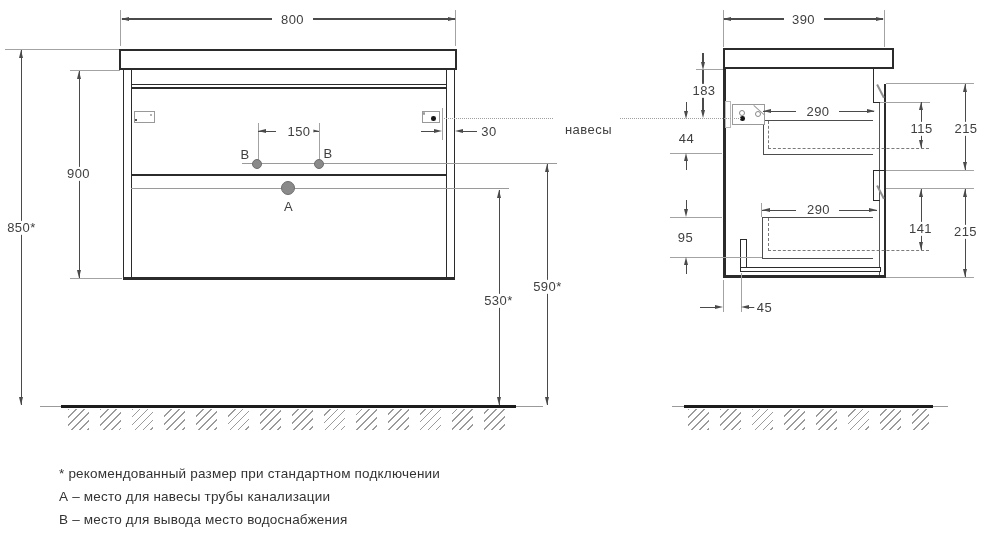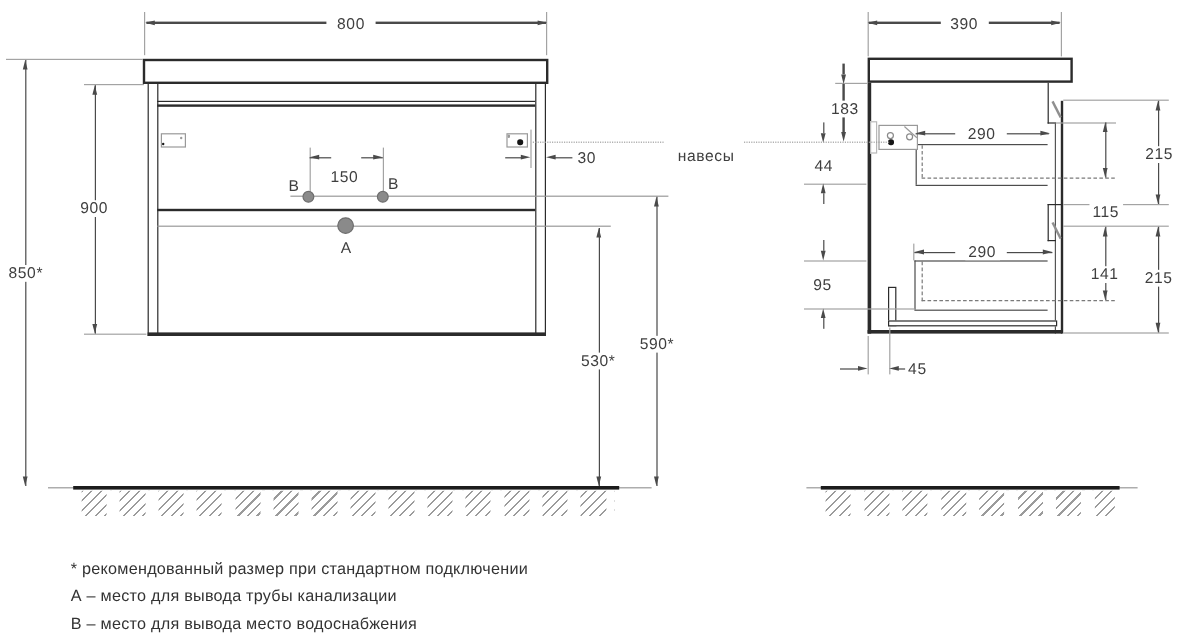--- a/index.html
+++ b/index.html
@@ -81,21 +81,21 @@
     <div class="al" style="left:455px;top:129.2px;"></div>
     <div class="dim" style="left:462px;top:131px;width:15px;height:1.2px;"></div>
     <div class="lb" style="left:489px;top:131.5px;">30</div>
 
     <div class="ext" style="left:257.5px;top:123px;width:1px;height:39px;"></div>
     <div class="ext" style="left:318.5px;top:123px;width:1px;height:39px;"></div>
     <div class="dim" style="left:257.5px;top:131px;width:18px;height:1.2px;"></div>
     <div class="dim" style="left:301px;top:131px;width:18px;height:1.2px;"></div>
     <div class="al" style="left:257.5px;top:129.2px;"></div>
     <div class="ar" style="left:311px;top:129.2px;"></div>
-    <div class="lb" style="left:287px;top:132px;margin-top:16px;">150</div>
+    <div class="lb" style="left:299px;top:132px;">150</div>
 
     <div class="gline" style="left:242px;top:163px;width:315px;height:1px;"></div>
     <div class="pt" style="left:251.5px;top:158.5px;width:10px;height:10px;"></div>
     <div class="pt" style="left:313.5px;top:158.5px;width:10px;height:10px;"></div>
     <div class="lb" style="left:245px;top:154.5px;background:none;">B</div>
     <div class="lb" style="left:328px;top:154px;background:none;">B</div>
 
     <div class="gline" style="left:131px;top:188px;width:377.5px;height:1px;"></div>
     <div class="pt" style="left:281px;top:180.5px;width:14px;height:14px;"></div>
     <div class="lb" style="left:288.5px;top:206.5px;background:none;">A</div>
@@ -217,21 +217,21 @@
 
     <div class="ext" style="left:886px;top:83.3px;width:88px;height:1px;"></div>
     <div class="ext" style="left:879.5px;top:101.5px;width:50px;height:1px;"></div>
     <div class="ext" style="left:886px;top:169.7px;width:88px;height:1px;"></div>
     <div class="ext" style="left:886px;top:188.3px;width:88px;height:1px;"></div>
     <div class="ext" style="left:886px;top:276.8px;width:88px;height:1px;"></div>
 
     <div class="dim" style="left:920.9px;top:101.7px;width:1.2px;height:46.6px;"></div>
     <div class="au" style="left:919.1px;top:101.7px;"></div>
     <div class="ad" style="left:919.1px;top:140.3px;"></div>
-    <div class="lb" style="left:921.5px;top:128.5px;margin-top:48px;">115</div>
+    <div class="lb" style="left:921.5px;top:128.5px;">115</div>
 
     <div class="dim" style="left:920.9px;top:188.5px;width:1.2px;height:61.8px;"></div>
     <div class="au" style="left:919.1px;top:188.5px;"></div>
     <div class="ad" style="left:919.1px;top:242.3px;"></div>
     <div class="lb" style="left:920.5px;top:228.5px;">141</div>
 
     <div class="dim" style="left:964.9px;top:83.5px;width:1.2px;height:86.3px;"></div>
     <div class="au" style="left:963.1px;top:83.5px;"></div>
     <div class="ad" style="left:963.1px;top:161.8px;"></div>
     <div class="lb" style="left:966px;top:129px;">215</div>
@@ -249,17 +249,17 @@
     <div class="dim" style="left:748px;top:306.6px;width:10px;height:1.2px;"></div>
     <div class="lb" style="left:764.5px;top:307.5px;">45</div>
 
     <div class="gline" style="left:672px;top:405.6px;width:276px;height:1px;"></div>
     <div class="abs" style="left:684px;top:404.8px;width:249px;height:3px;background:#1c1c1c;"></div>
     <div class="hatch" style="left:688px;top:408.5px;width:241px;height:21.5px;"></div>
   </div>
 
   <div>
     <div class="note" style="top:466px;">* рекомендованный размер при стандартном подключении</div>
-    <div class="note" style="top:489px;">А – место для вывода трубы канализации</div>
+    <div class="note" style="top:489px;">А – место для навесы трубы канализации</div>
     <div class="note" style="top:512px;">В – место для вывода место водоснабжения</div>
   </div>
 
 </div>
 
 </body></html>

